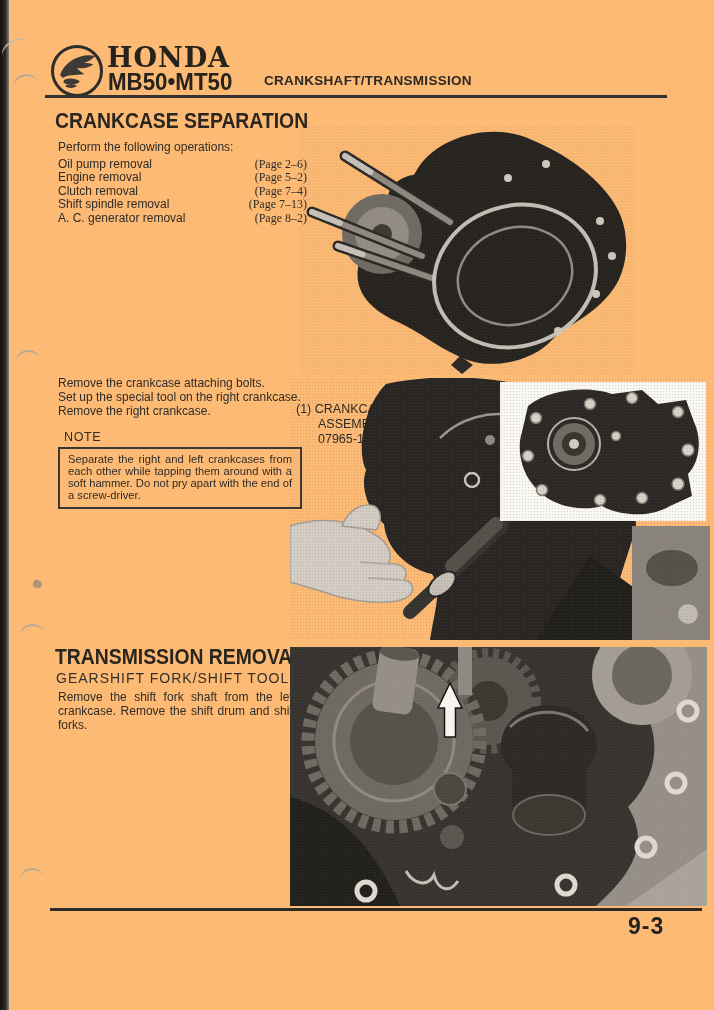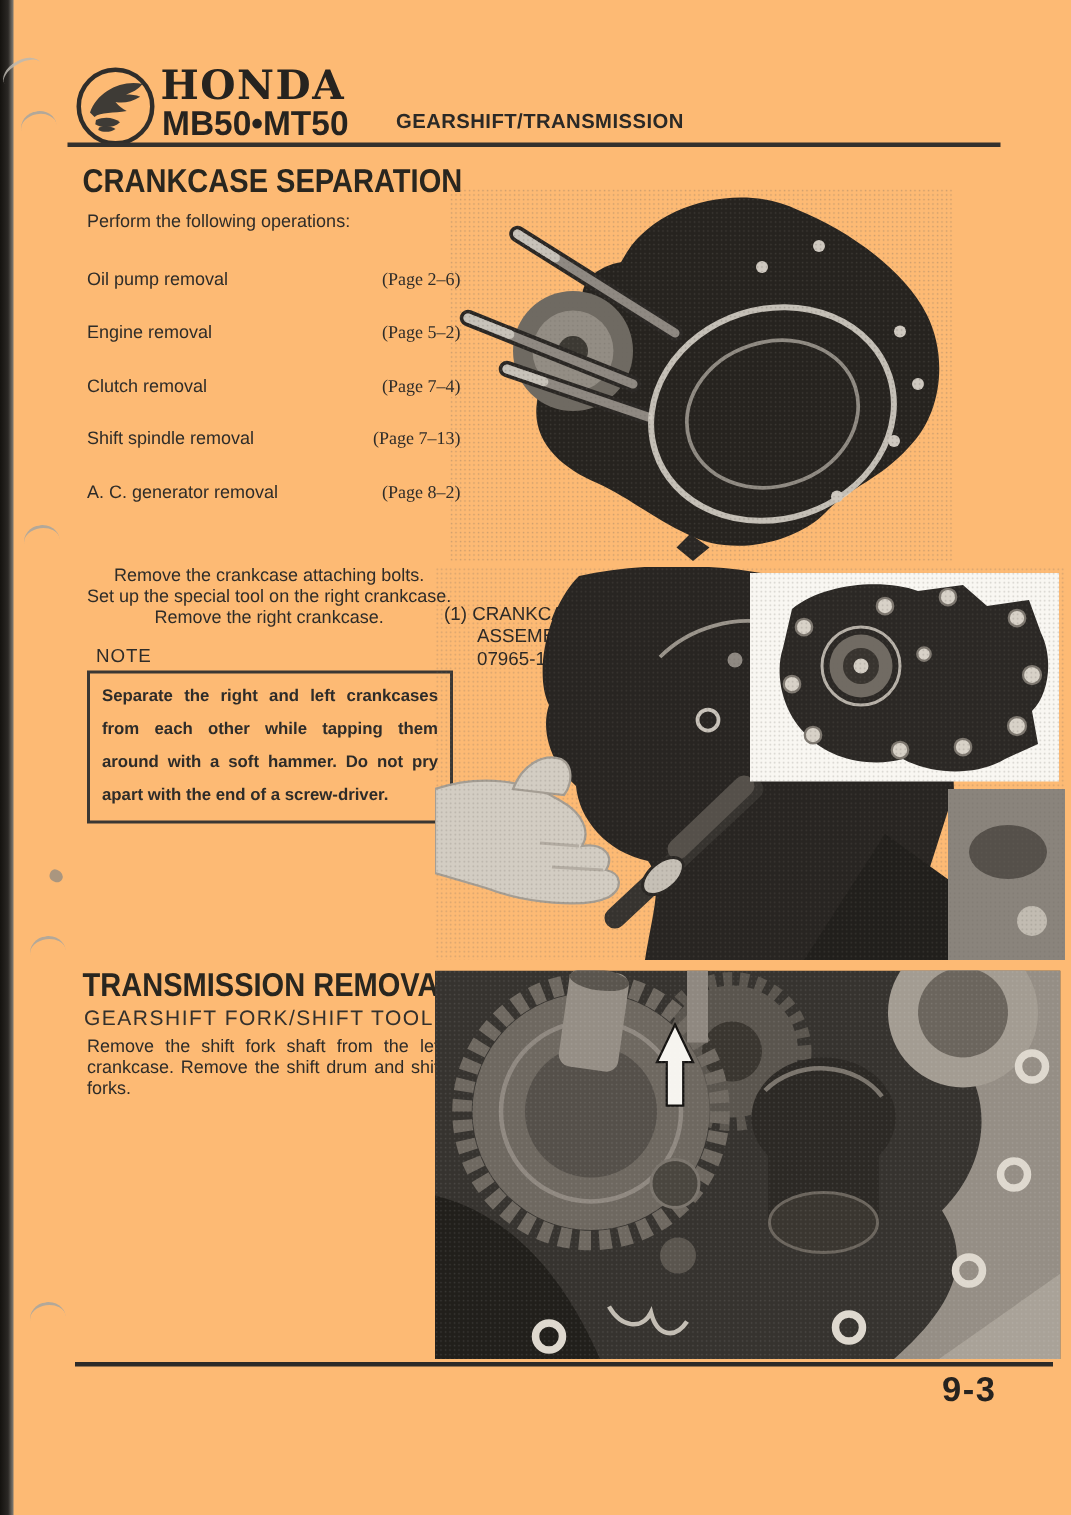--- a/index.html
+++ b/index.html
@@ -21,26 +21,26 @@
      font-size:27px;letter-spacing:1px;color:#26231f;}
   .model{left:108px;top:69px;font-weight:bold;font-size:23px;color:#26231f;
      transform:scaleX(.97);transform-origin:left;}
   .section-title{left:264px;top:73px;font-weight:bold;font-size:13.5px;letter-spacing:.3px;color:#2b2926;}
   .rule-top{left:45px;top:95px;width:622px;height:3px;background:#34312d;}
   
   .h1{font-weight:bold;font-size:22px;color:#29261f;transform:scaleX(.88);transform-origin:left;white-space:nowrap;}
   .crank-title{left:55px;top:108px;}
   .intro{left:58px;top:140px;font-size:12px;}
   .ops{left:58px;top:158px;width:249px;font-size:12px;}
-  .ops .row{display:flex;line-height:13.4px;margin-top:22px;}
+  .ops .row{display:flex;line-height:13.4px;}
   .ops .pg{margin-left:auto;font-family:Liberation Serif, serif;}
-  .steps{left:58px;top:377px;font-size:12px;line-height:13.8px;text-align:center;}
+  .steps{left:58px;top:377px;font-size:12px;line-height:13.8px;}
   .note-label{left:64px;top:430px;font-size:12.5px;letter-spacing:.6px;text-align:right;}
   .note-box{left:58px;top:447px;width:224px;border:2px solid #3a3733;padding:4px 8px 6px 8px;
-     font-size:11.2px;line-height:22px;text-align:justify;box-sizing:content-box;font-weight:bold;}
+     font-size:11.2px;line-height:12px;text-align:justify;box-sizing:content-box;}
   .caption{left:296px;top:402px;font-size:12.5px;line-height:15px;z-index:1;color:#2b2825;}
   .caption .ind{margin-left:22px;}
   
   .trans-title{left:55px;top:644px;}
   .subhead{left:56px;top:670px;font-size:14px;letter-spacing:1px;color:#33302c;}
   .body-par{left:58px;top:690px;width:238px;font-size:12px;line-height:14.2px;text-align:justify;}
   
   .rule-bottom{left:50px;top:908px;width:652px;height:3px;background:#2d2b28;}
   .page-num{left:628px;top:913px;font-size:23px;font-weight:bold;letter-spacing:1px;color:#26231f;}
   svg{display:block;}
@@ -63,21 +63,21 @@
     <span>
       <svg width="46" height="46" viewBox="0 0 46 46">
         <path d="M6,27 C11,13 27,5 41,8 C38,12 34,13.5 30,15 C33.5,15 36.5,15.2 39.5,16.5 C34,20 28,21 23,20 C25.5,23 27.5,24.5 30.5,26 C22,27.5 13,26.5 9,30 Z" fill="#3e3b36"></path>
         <path d="M10,32 C16,29.5 22,30.5 26,33.5 C22,37.5 14,37.6 9.5,34.8 Z" fill="#3e3b36"></path>
         <path d="M12,37 C16,35.5 20,36 23,38 C19.5,40.5 14.5,40.3 11.5,38.6 Z" fill="#3e3b36"></path>
       </svg>
     </span>
   </div>
   <div class="abs brand">HONDA</div>
   <div class="abs model">MB50•MT50</div>
-  <div class="abs section-title">GEARSHIFT/TRANSMISSION</div>
+  <div class="abs section-title">CRANKSHAFT/TRANSMISSION</div>
   <div class="abs rule-top"></div>
 
   <div class="abs h1 crank-title">CRANKCASE SEPARATION</div>
   <div class="abs intro">Perform the following operations:</div>
 
   <div class="abs ops">
     <div class="row">
         <span>Oil pump removal</span>
         <span class="pg">(Page 2–6)</span>
       </div>

